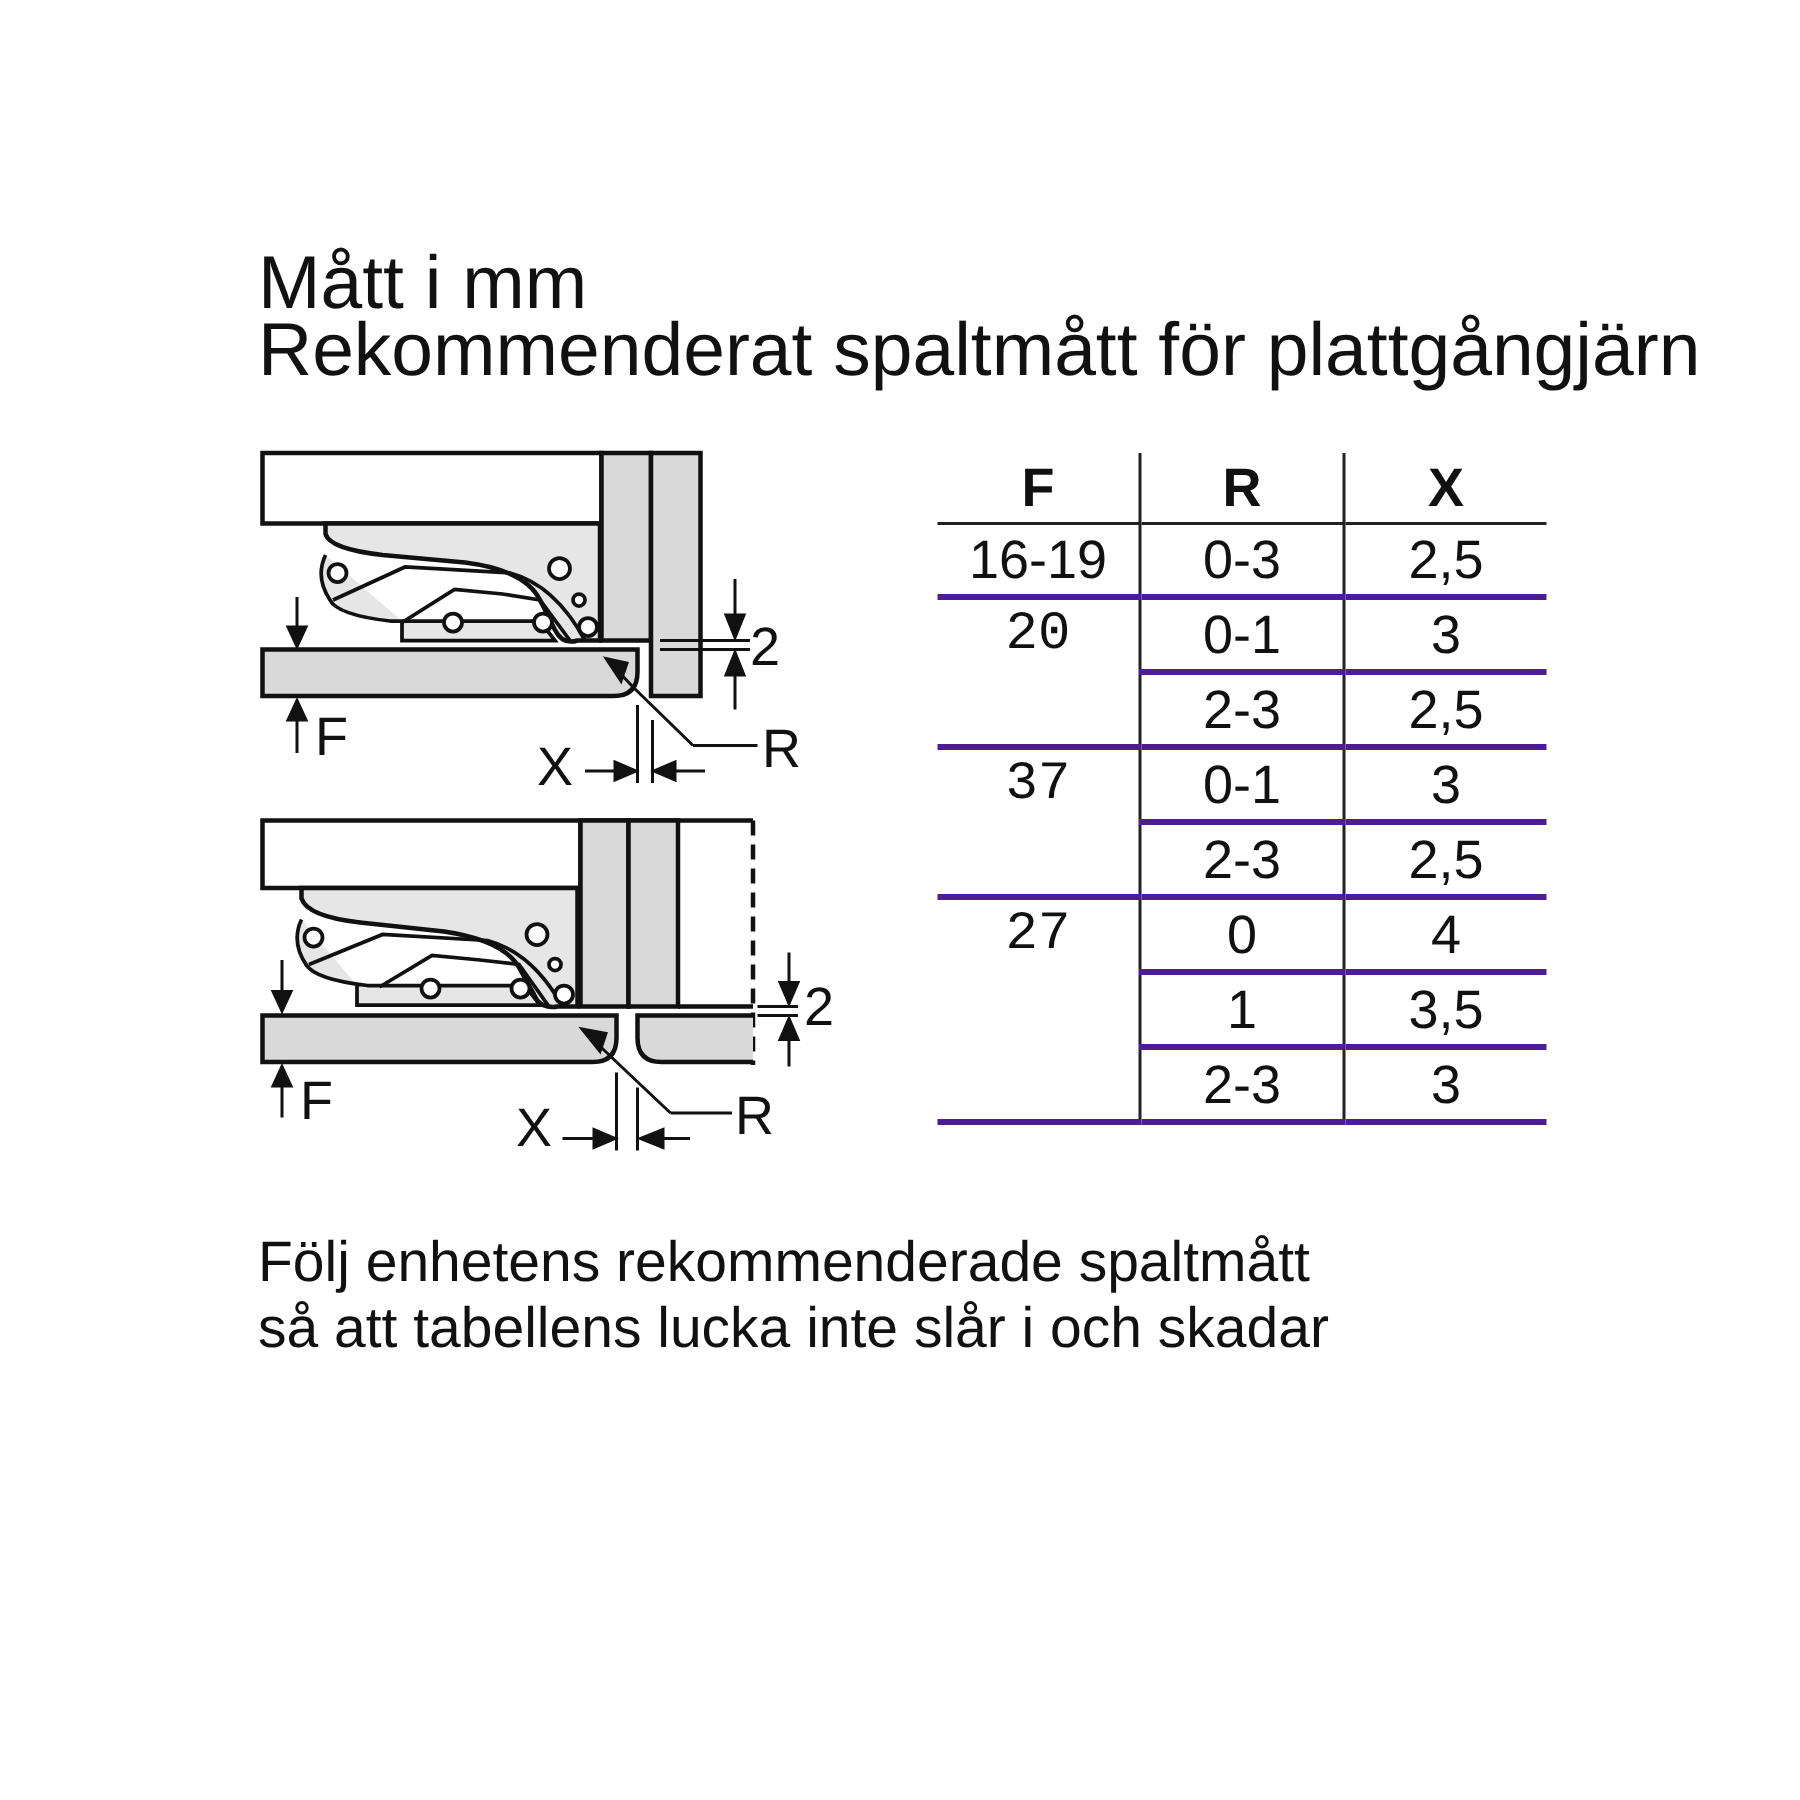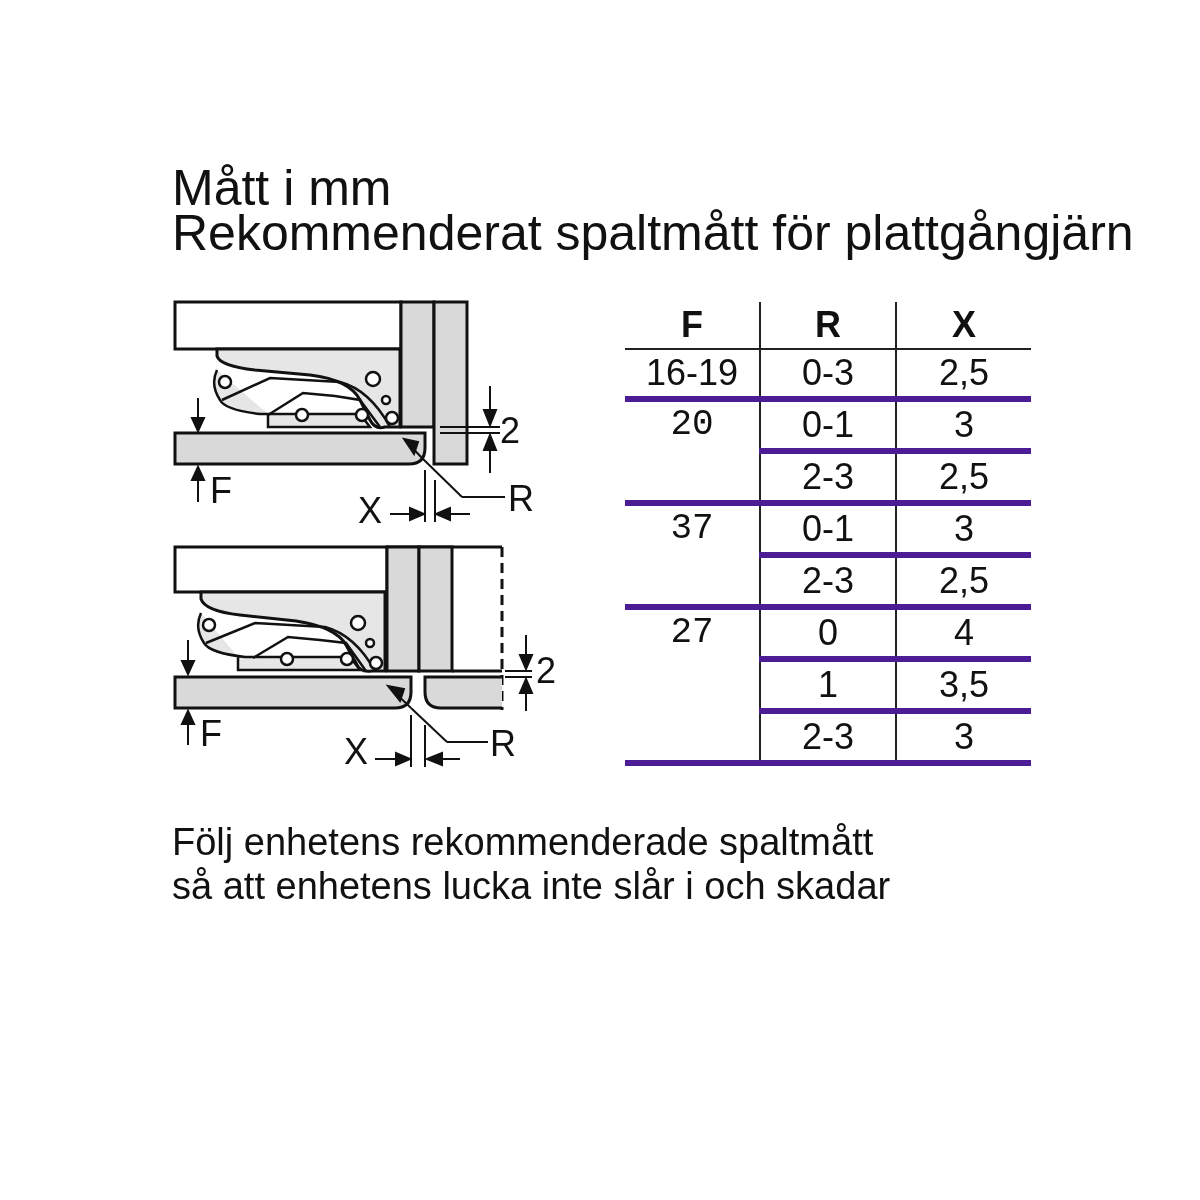--- a/index.html
+++ b/index.html
@@ -9,21 +9,21 @@
   #t1 { top:166px; }
   #t2 { top:211px; }
   .diagram { position:absolute; left:160px; }
   #diag1 { top:290px; }
   #diag2 { top:535px; }
   .diagram svg text { font-family:"Liberation Sans", sans-serif; font-size:36px; fill:#111; }
   table.gap { position:absolute; left:625px; top:302px; border-collapse:collapse; }
   table.gap th, table.gap td { width:134px; height:46px; padding:0; text-align:center;
        font-size:36px; line-height:46px; vertical-align:top; }
   table.gap th { font-weight:bold; height:46px; border-bottom:2px solid #222; }
-  table.gap td { border-bottom:6px solid #4c1d95; }
+  table.gap td { border-bottom:4px solid #4c1d95; }
   table.gap .col-r, table.gap .col-x { border-left:2px solid #222; }
   table.gap td.nob { border-bottom:none;font-family:Liberation Mono, monospace; }
   .note { position:absolute; left:172px; top:820px; font-size:38px; line-height:44px; white-space:nowrap; }
 </style>
 </head>
 <body>
 
 <div class="title" id="t1">Mått i mm</div>
 <div class="title" id="t2">Rekommenderat spaltmått för plattgångjärn</div>
 
@@ -182,14 +182,14 @@
     <tr>
       <td class="col-f"></td>
       <td class="col-r">2-3</td>
       <td class="col-x">3</td>
     </tr>
   </tbody>
 </table>
 
 <div class="note">
   <div>Följ enhetens rekommenderade spaltmått</div>
-  <div>så att enhetens lucka inte slår i och skadar</div>
+  <div>så att tabellens lucka inte slår i och skadar</div>
 </div>
 
 </body></html>

